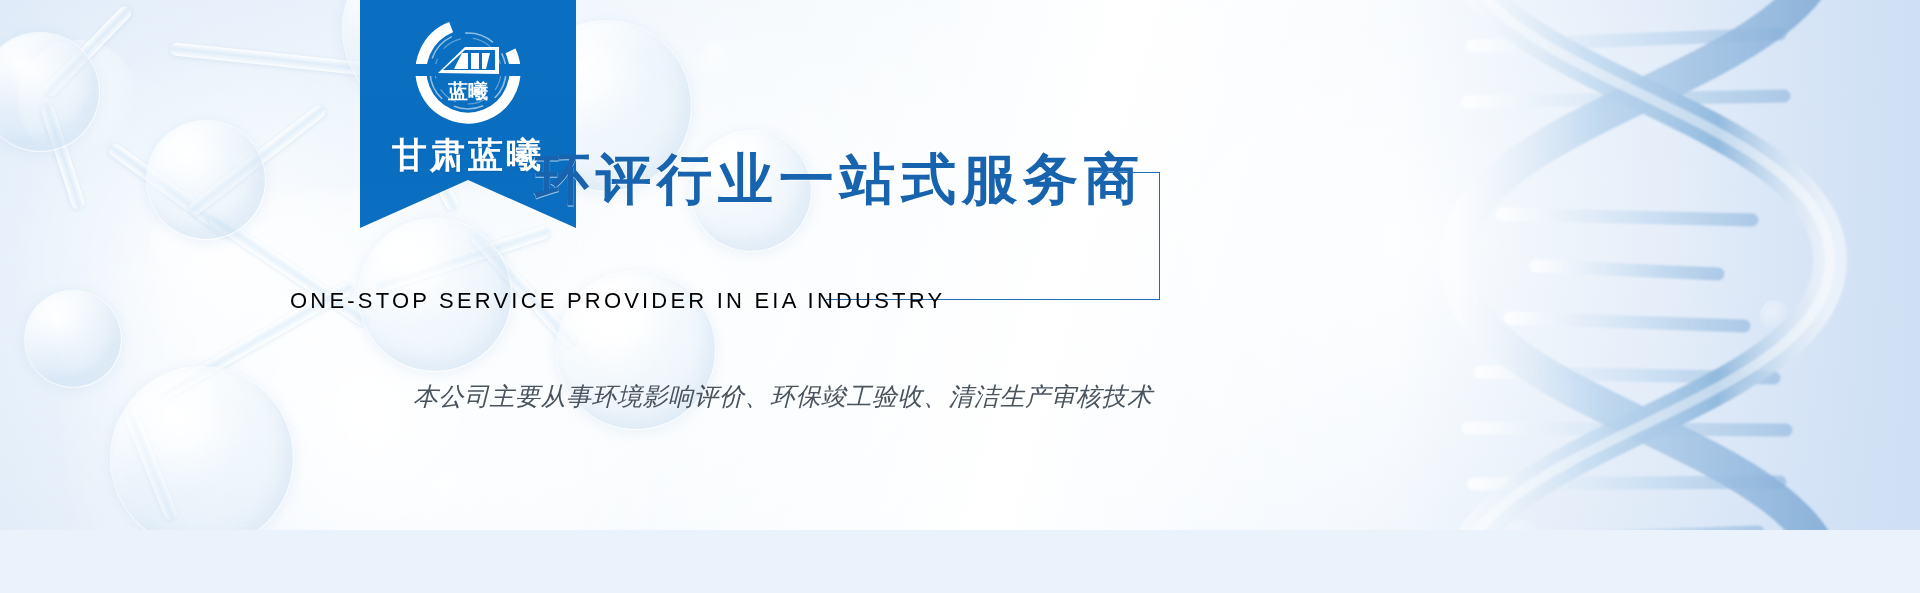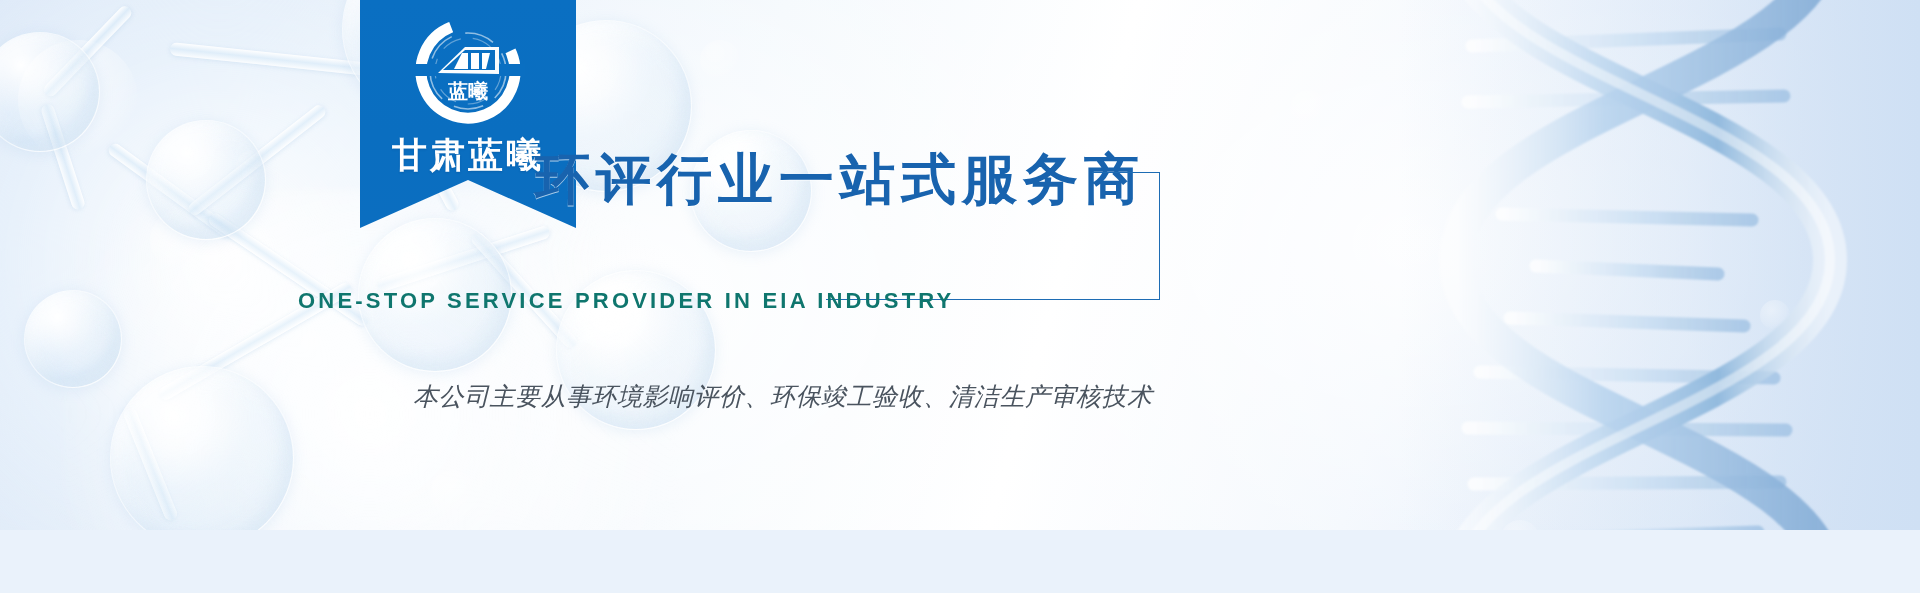--- a/index.html
+++ b/index.html
@@ -78,22 +78,22 @@
     position:absolute;left:535px;top:143px;
     font-family:"DejaVu Serif","Liberation Serif",serif;
     font-size:55px;font-weight:700;letter-spacing:6px;
     color:#1863ae;
     text-shadow:0 1px 0 rgba(255,255,255,.65);
     white-space:nowrap;
   }
   .subtitle{
     position:absolute;left:290px;top:288px;
     font-family:"Liberation Sans",sans-serif;
-    font-size:22px;font-weight:700;letter-spacing:3.2px;
-    color:#0f766e;white-space:nowrap;margin-left:8px;
+    font-size:22px;font-weight:400;letter-spacing:3.2px;
+    color:#000000;white-space:nowrap;
   }
 
   
   .conn-h{
     position:absolute;left:826px;top:299px;width:334px;height:1px;background:#1d6cb4;
   }
   .conn-v{
     position:absolute;left:1159px;top:172px;width:1px;height:128px;background:#1d6cb4;
   }
   .conn-top{

